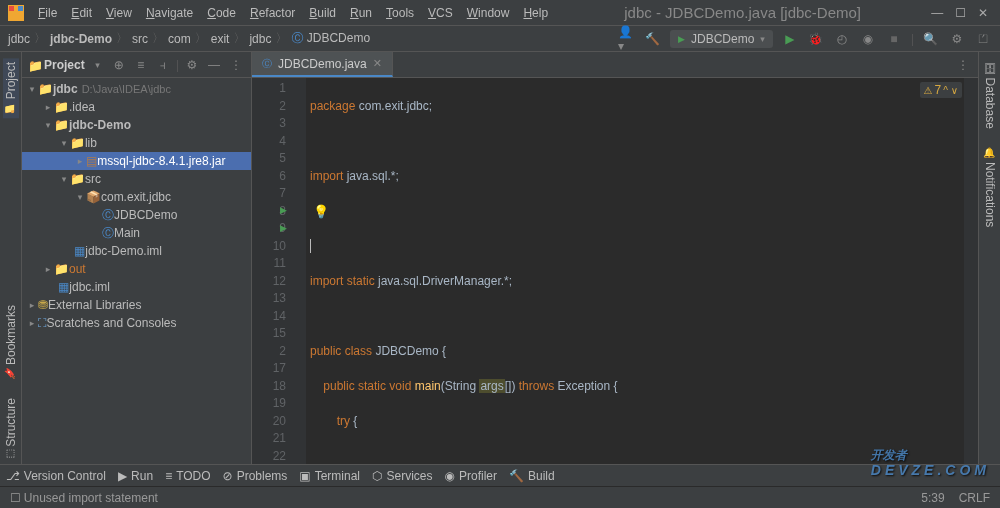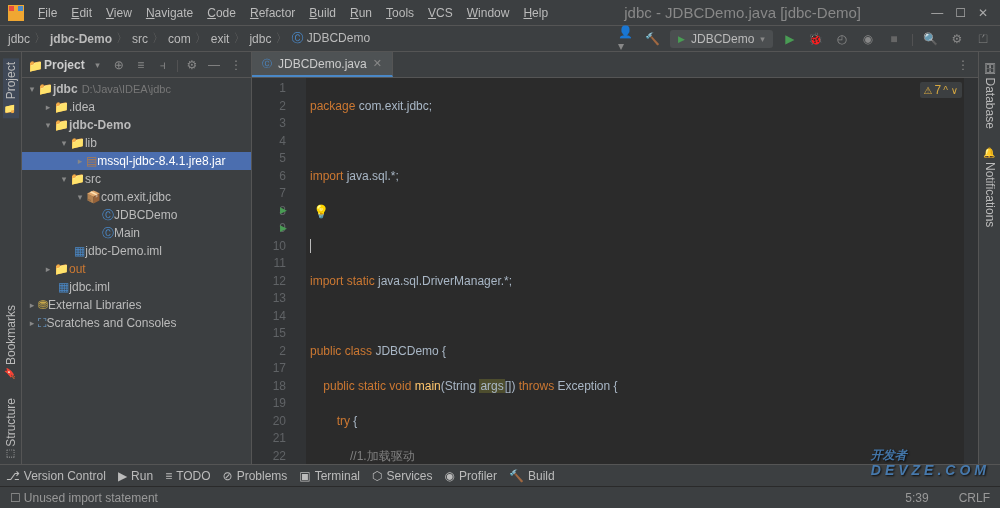--- a/index.html
+++ b/index.html
@@ -47,21 +47,21 @@
 .c { color: #808080; }
 .m { color: #ffc66d; font-style: italic; }
 .hl2 { background: #4d4d2e; padding: 0 1px; margin-top: 26px; }
 .fn { color: #ffc66d; }
 .right-gutter { width: 14px; background: #313335; }
 .warn-badge { position: absolute; top: 4px; right: 16px; background: #3c3f41; color: #d6a841; font-size: 10px; padding: 1px 4px; border-radius: 2px; display: flex; align-items: center; gap: 2px; }
 .bulb { color: #d6a841; font-size: 13px; }
 .bottombar { height: 22px; background: #3c3f41; border-top: 1px solid #555; display: flex; align-items: center; padding: 0 6px; gap: 12px; color: #bbb; font-size: 11px; }
 .bottombar .item { display: flex; align-items: center; gap: 4px; cursor: pointer; }
 .statusbar { height: 22px; background: #3c3f41; border-top: 1px solid #2a2a2a; display: flex; align-items: center; padding: 0 10px; color: #999; font-size: 11px; }
-.statusbar .right { margin-left: auto; display: flex; gap: 30px; align-items: flex-end; }
+.statusbar .right { margin-left: auto; display: flex; gap: 14px; align-items: flex-end; }
 svg { display: block; }
 .watermark { position: absolute; right: 10px; bottom: 30px; font-size: 28px; font-weight: bold; color: #4a88c7; font-style: italic; opacity: 0.8; pointer-events: none; text-shadow: 1px 1px 2px #000; }
 .watermark .sub { font-size: 14px; letter-spacing: 4px; display: block; text-align: left; margin-top: -4px; }
 </style>
 </head>
 <body>
 
 <div class="titlebar">
   <svg class="logo" viewBox="0 0 16 16">
       <rect width="16" height="16" fill="#f0a732"></rect>
@@ -259,21 +259,20 @@
 <div class="code-line"><span class="k">package </span><span>com.exit.jdbc</span><span>;</span></div>
 <div class="code-line"></div>
 <div class="code-line"><span class="k">import </span><span>java.sql.*</span><span>;</span></div>
 <div class="code-line"> <span class="bulb">💡</span></div>
 <div class="code-line"><span style="background:#bbb;width:1px;display:inline-block;height:14px;vertical-align:middle"></span></div>
 <div class="code-line"><span class="k">import static </span><span>java.sql.DriverManager.*</span><span>;</span></div>
 <div class="code-line"></div>
 <div class="code-line"><span class="k">public class </span><span>JDBCDemo</span> {</div>
 <div class="code-line">    <span class="k">public static void </span><span class="fn">main</span><span>(String </span><span class="hl2">args</span><span>[]) </span><span class="k">throws </span><span>Exception {</span></div>
 <div class="code-line">        <span class="k">try</span> {</div>
-<div class="code-line">            <span class="c">//1.加载驱动</span></div>
 
 
 
 
 
 
 
 
 
 

